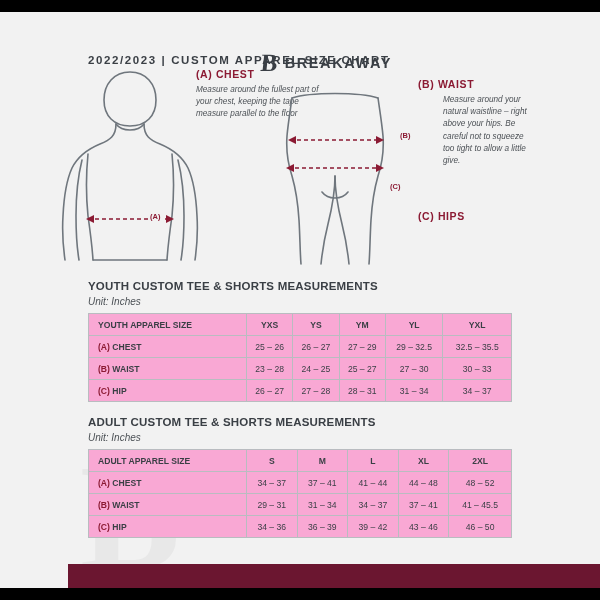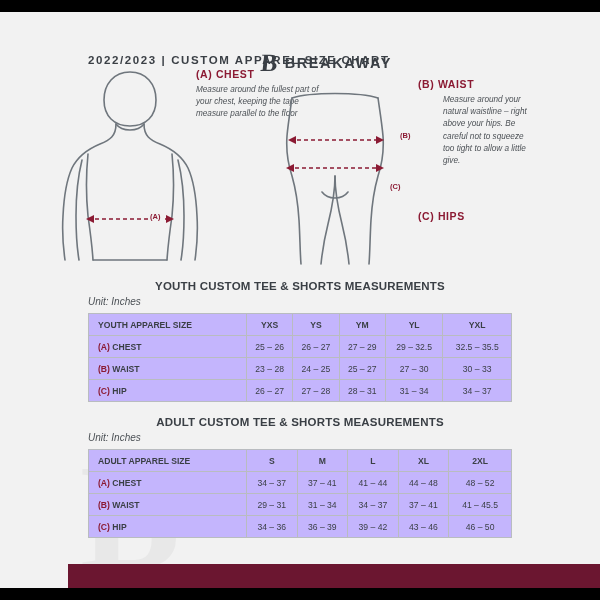--- a/index.html
+++ b/index.html
@@ -69,30 +69,30 @@
   
   .tag{
     position:absolute;
     font-size:7.5px;font-weight:bold;color:#8b1a33;
     background:#f2f2f2;padding:0 2px;
   }
 
   
   .tbl-block{position:absolute;left:88px;width:424px;}
   .tbl-title{
-    text-align:center;font-size:11.5px;font-weight:bold;color:#3a3f45;
+    font-size:11.5px;font-weight:bold;color:#3a3f45;
     letter-spacing:.2px;
   }
   .tbl-sub{
     text-align:left;font-size:10px;color:#4c5156;font-style:italic;
     margin-top:4px;margin-bottom:6px;
   }
   table{
     width:100%;border-collapse:collapse;
-    background:#c4b5fd;
+    background:#f9a8d4;
   }
   th,td{
     border:1px solid #b9bcc0;
     height:21px;
     font-size:8.6px;color:#3a3f45;
     text-align:center;
     padding:0;
   }
   th.rowhead, td.rowhead{
     text-align:left;padding-left:9px;

